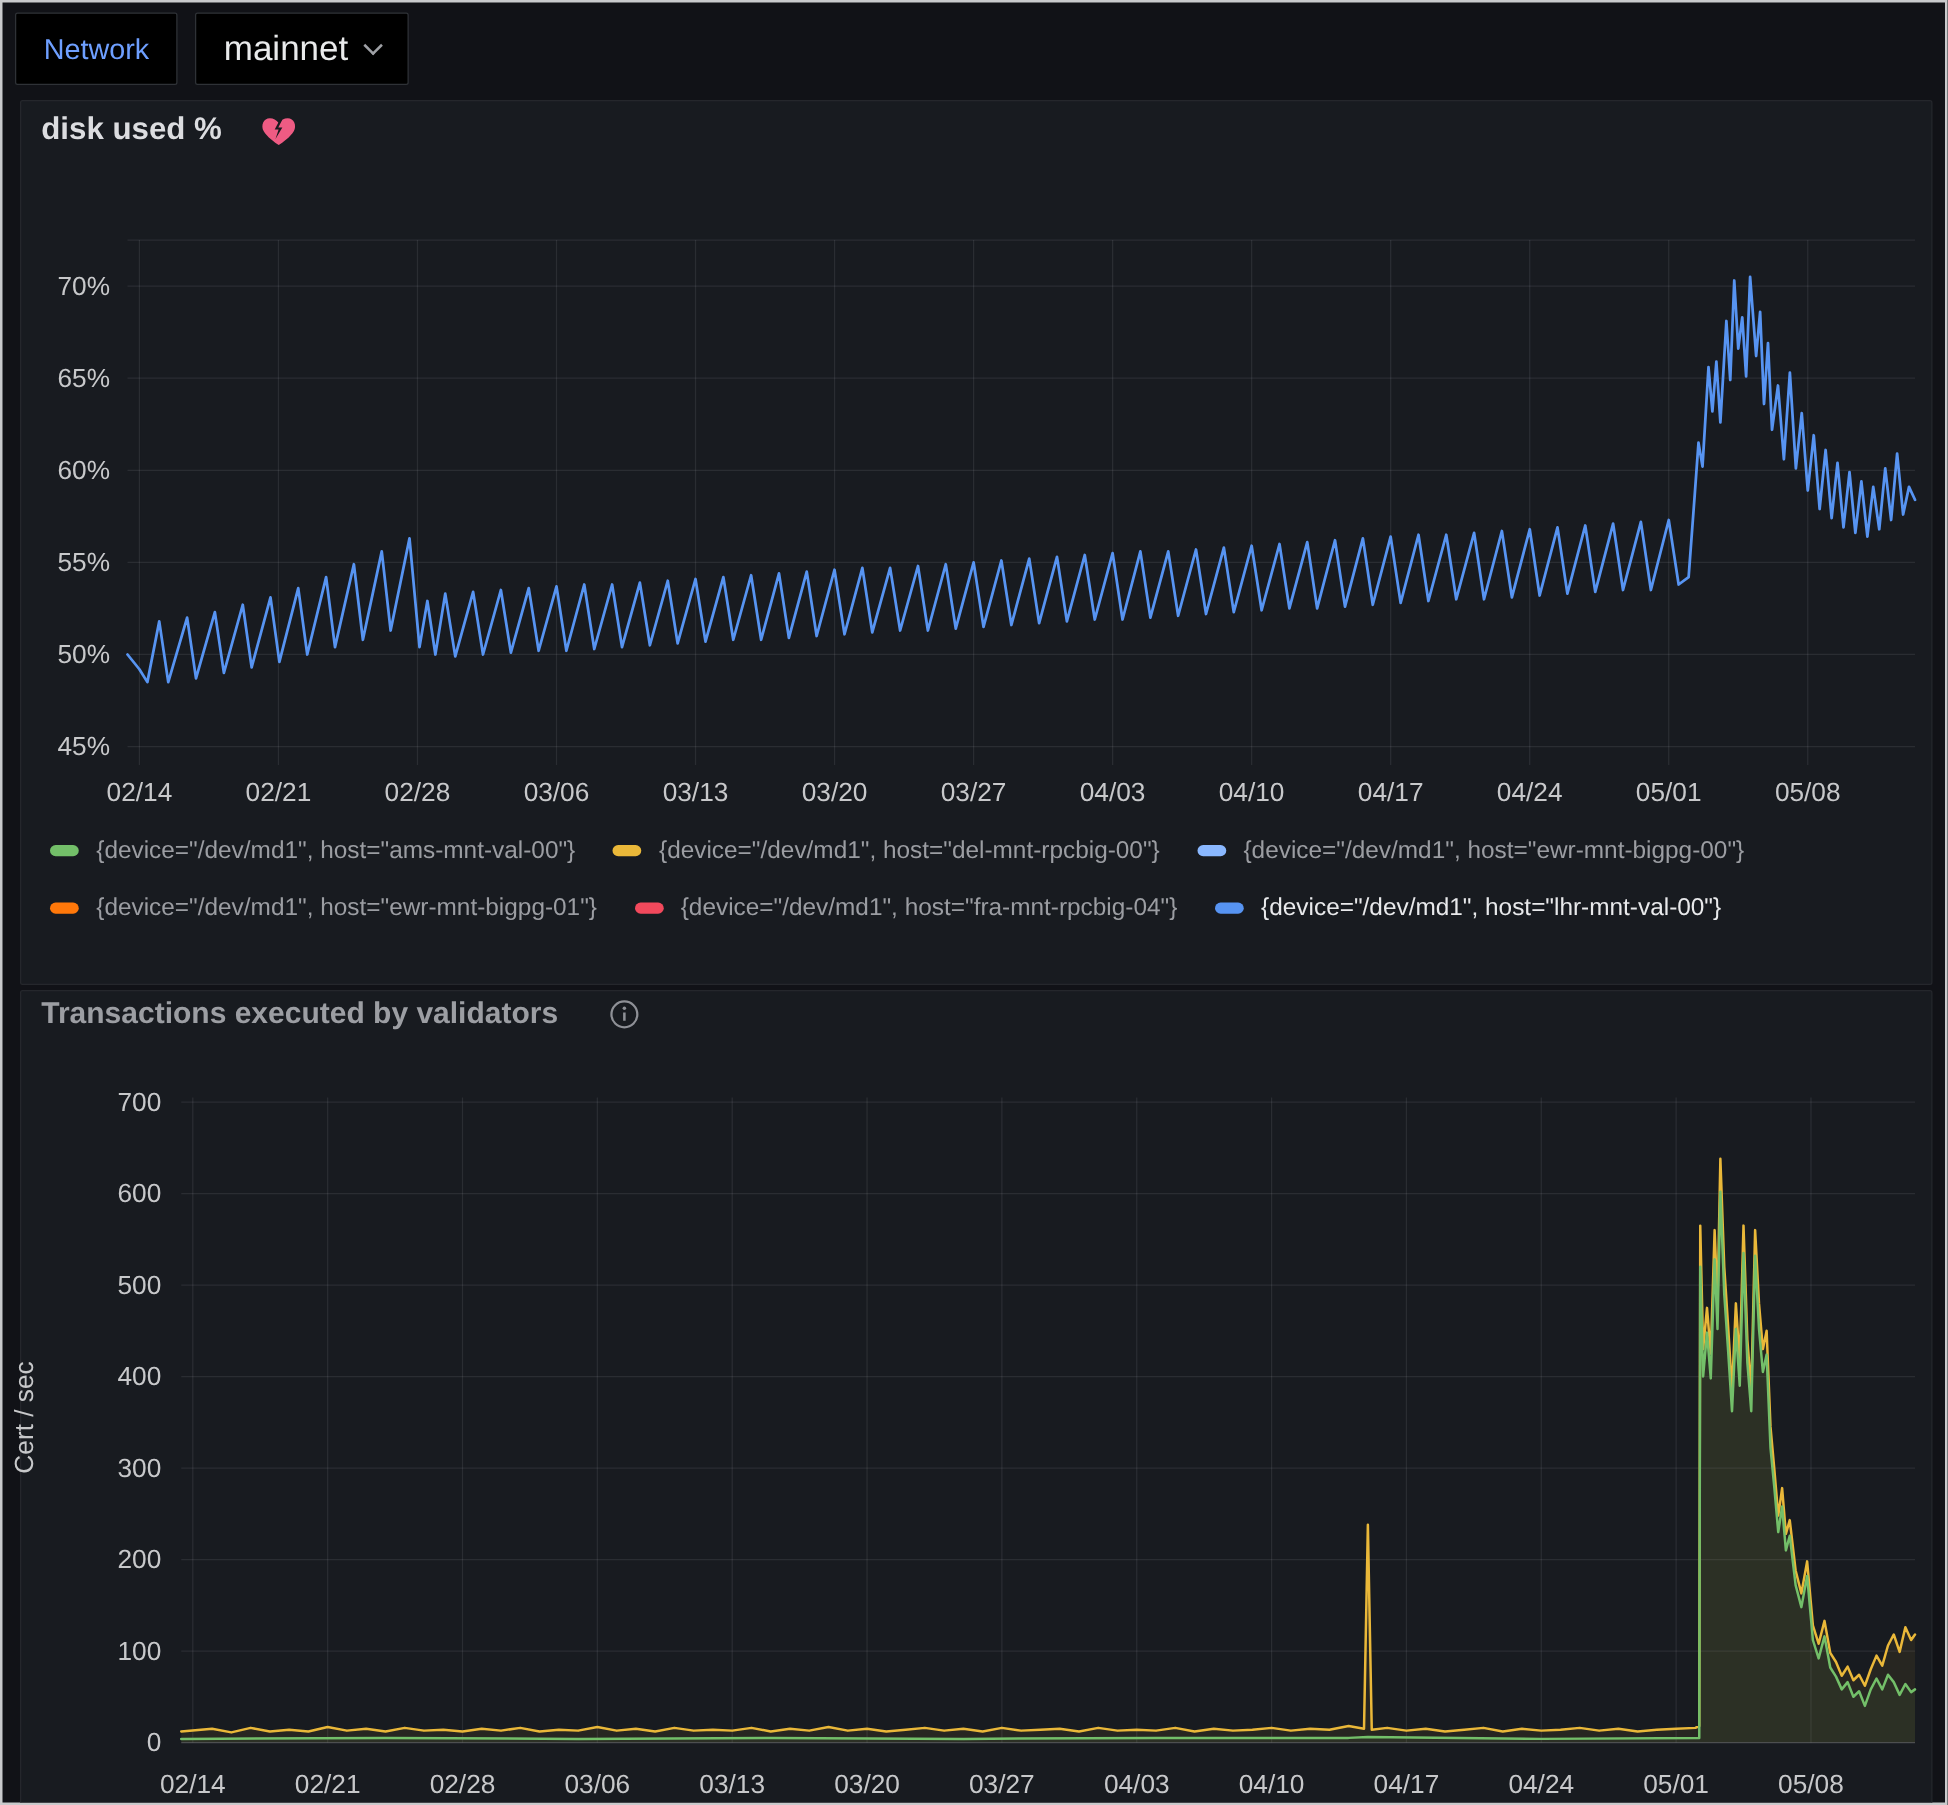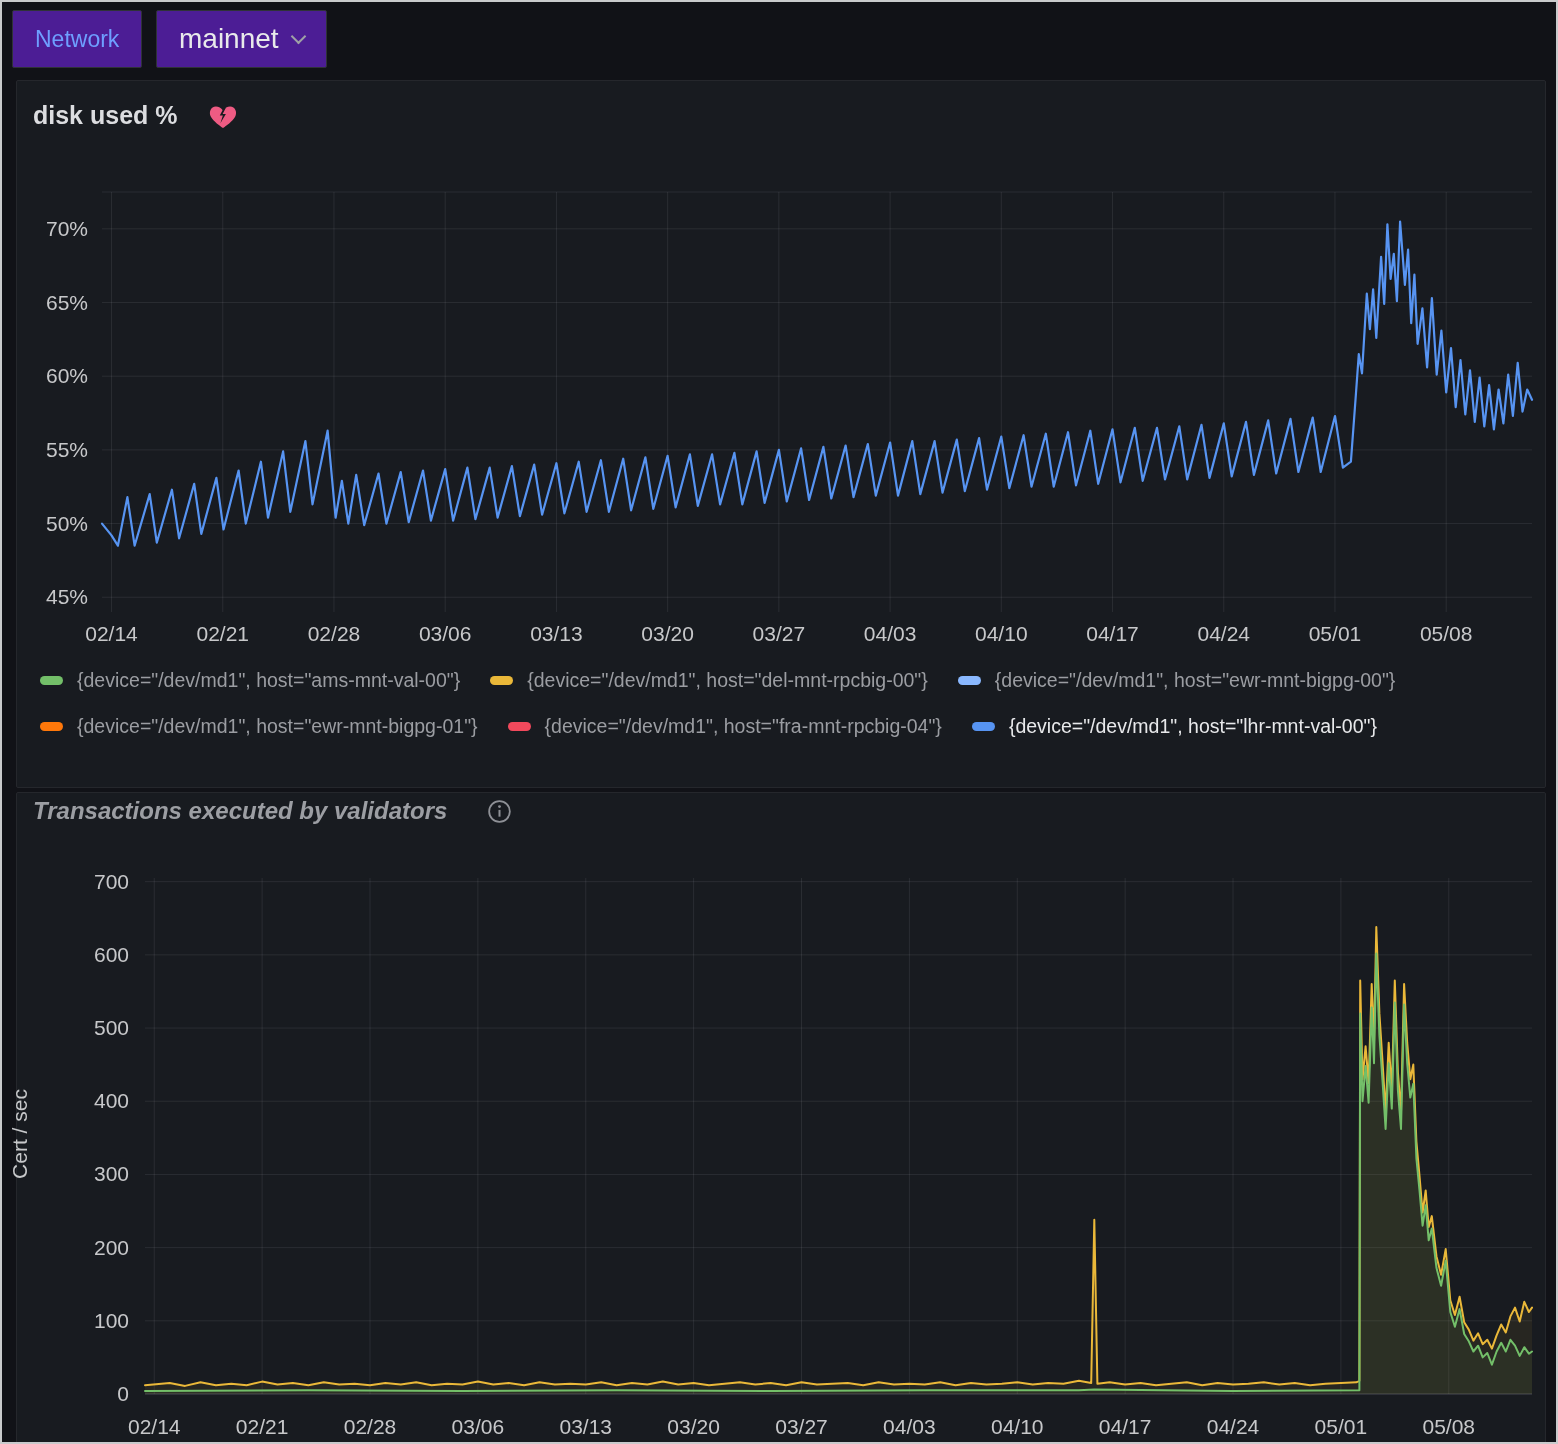--- a/index.html
+++ b/index.html
@@ -6,38 +6,38 @@
   *{box-sizing:border-box;}
   .frame{
     position:relative;width:1558px;height:1444px;overflow:hidden;
     background:#111217;border:2px solid #c9cacc;
     font-family:"Liberation Sans", sans-serif;
   }
   
   .topbar{position:absolute;left:0;top:0;width:100%;height:76px;}
   .var-box{
     position:absolute;top:8px;height:58px;display:flex;align-items:center;
-    background:#4c1d95;border:1px solid #2f3237;border-radius:2px;padding:0 22px;
+    background:#000000;border:1px solid #2f3237;border-radius:2px;padding:0 22px;
   }
   .var-label-box{left:10px;}
   .var-label{color:#6e9fff;font-size:23px;font-weight:500;}
   .var-value-box{left:154px;cursor:pointer;}
   .var-value{color:#e9eaeb;font-size:28px;font-weight:500;}
   .chevron{
     display:inline-block;width:11px;height:11px;margin-left:14px;margin-top:-6px;
     border-right:2px solid #9fa1a6;border-bottom:2px solid #9fa1a6;
     transform:rotate(45deg);
   }
   
   .panel{position:absolute;background:#181b20;border:1px solid #25272c;border-radius:2px;}
   .panel1{left:14px;top:78px;width:1530px;height:708px;}
   .panel2{left:14px;top:790px;width:1530px;height:654px;}
-  .panel-header{position:absolute;left:16px;top:20px;display:flex;align-items:center;gap:30px;}
+  .panel-header{position:absolute;left:16px;top:8px;display:flex;align-items:center;gap:30px;}
   .panel1 .panel-title{color:#dcdde0;font-size:25px;font-weight:700;}
-  .panel2 .panel-header{top:4px;gap:39px;font-style:italic;}
+  .panel2 .panel-header{top:4px;gap:39px;}
   .panel2 .panel-title{color:#9c9ea3;font-size:24px;font-weight:700;}
   .icon{display:inline-flex;align-items:center;justify-content:center;}
   
   svg.chart{position:absolute;left:0;overflow:visible;}
   #chart1{top:180px;}
   #chart2{top:855px;}
   svg .grid{stroke:rgba(204,204,220,0.10);stroke-width:1;}
   svg .axisline{stroke:rgba(204,204,220,0.18);stroke-width:1;}
   svg text.tick{fill:#c7c8ca;font-size:21px;font-family:"Liberation Sans",sans-serif;}
   svg text.ytick{text-anchor:end;}

